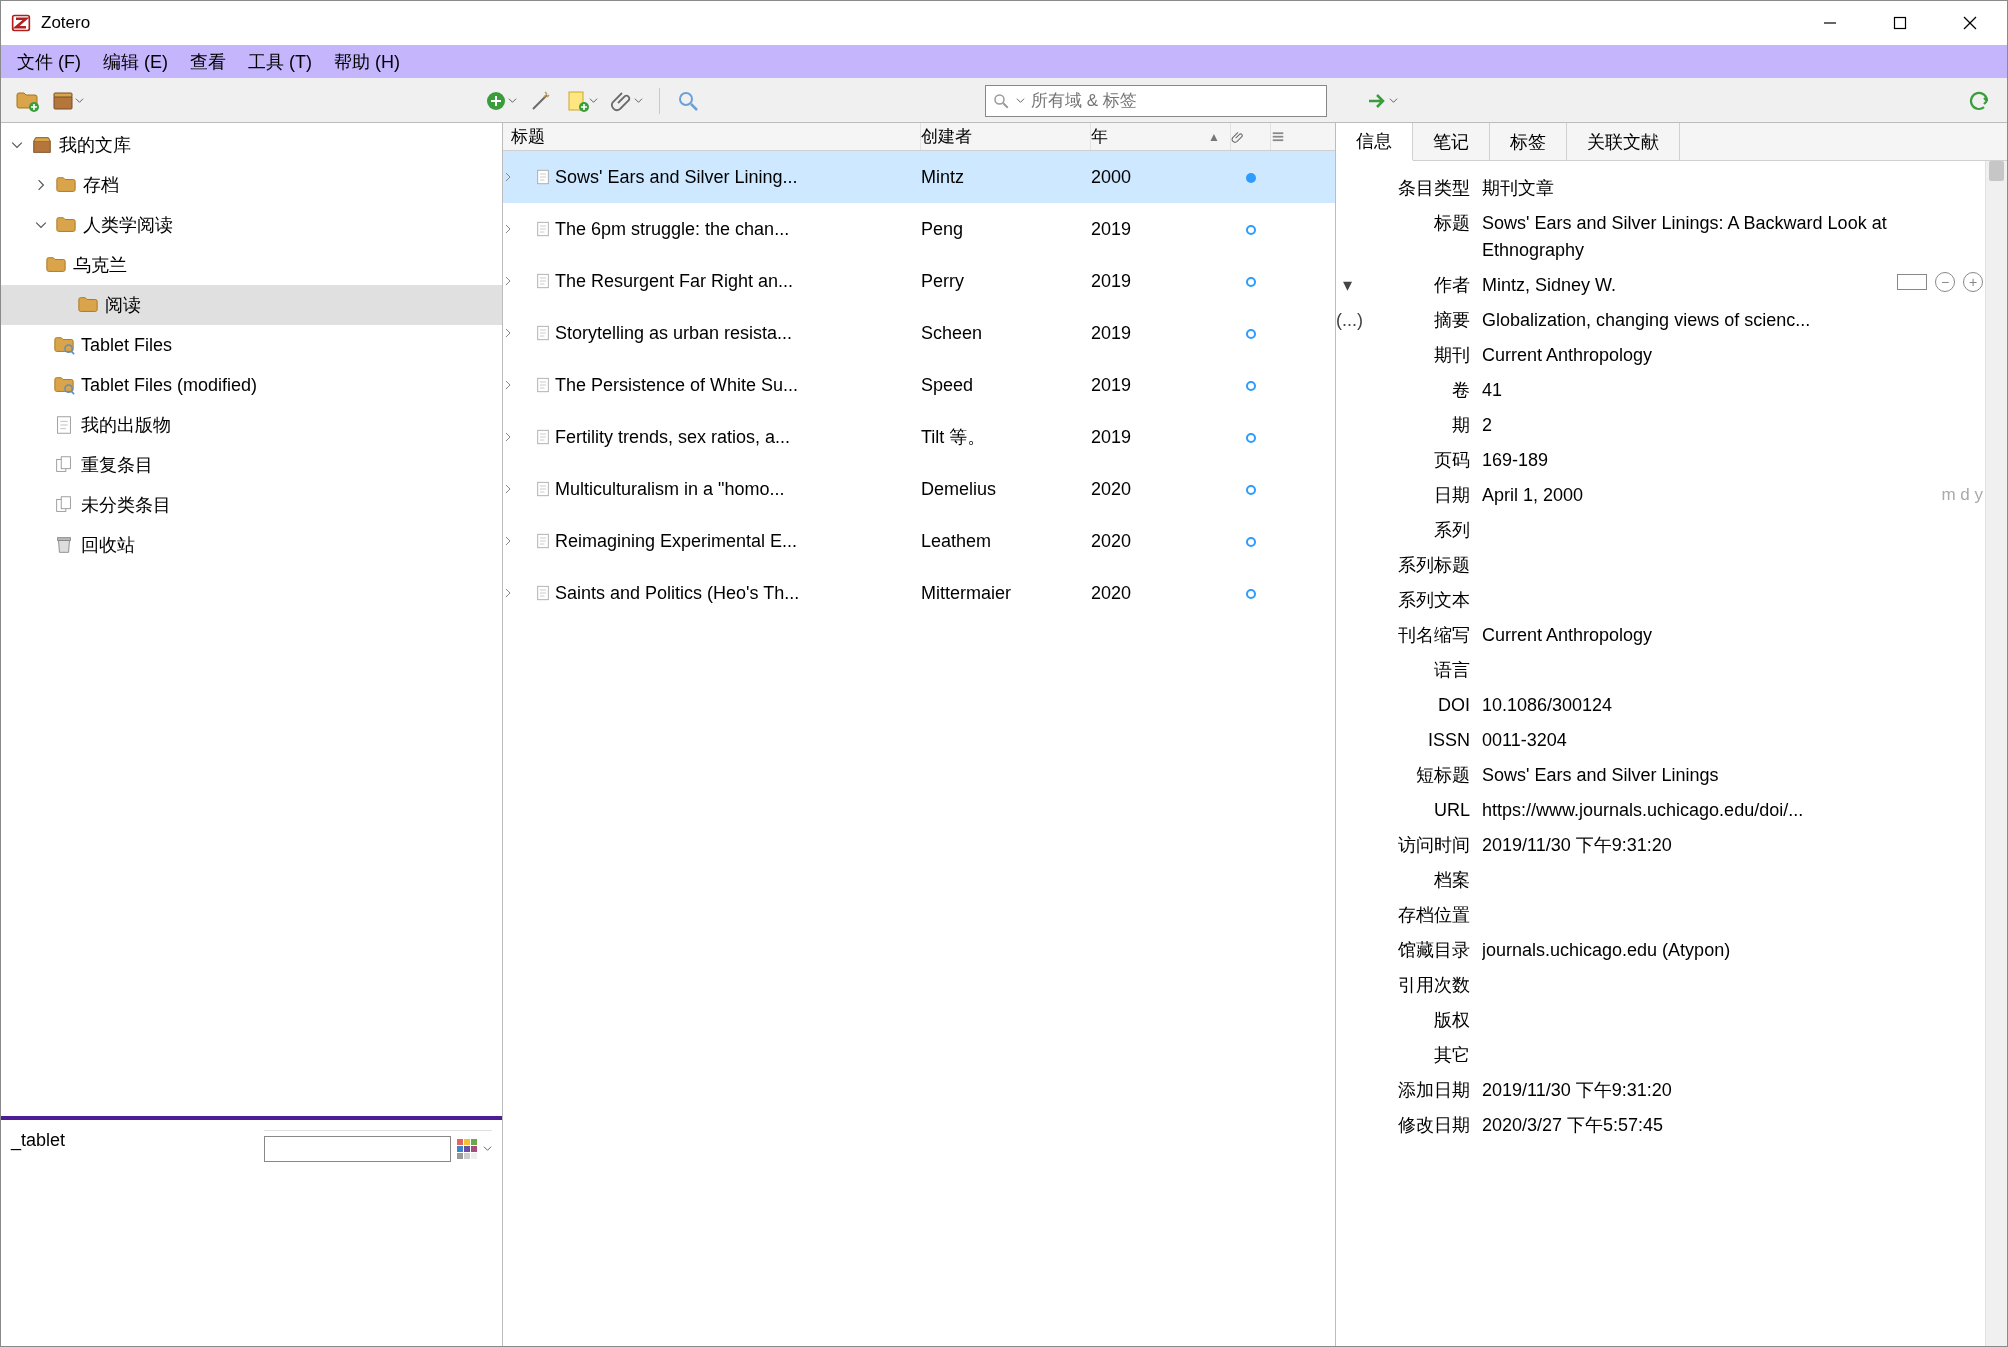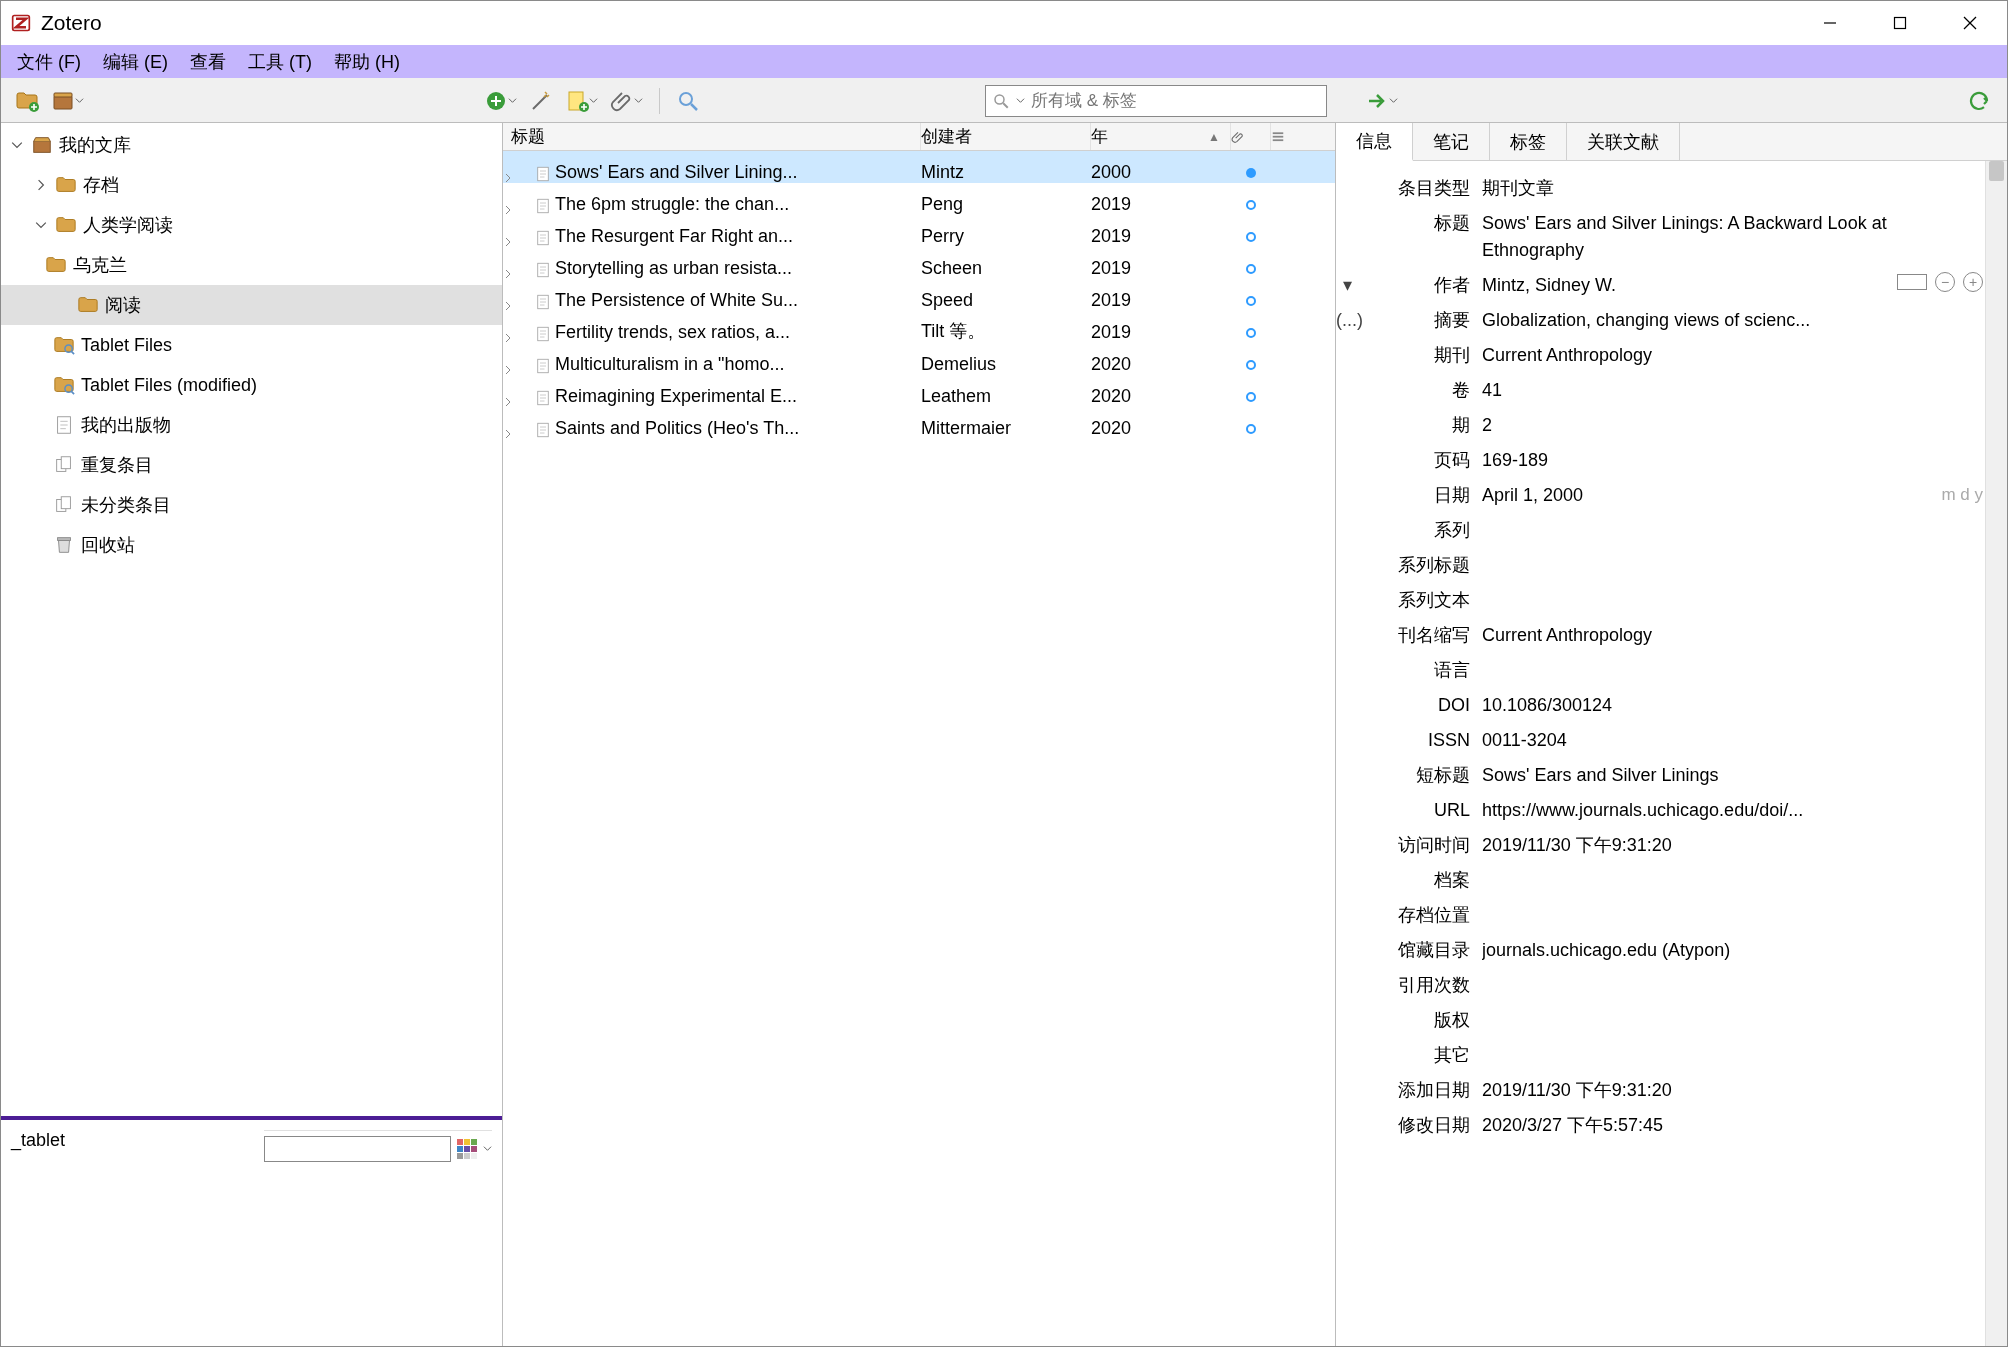--- a/index.html
+++ b/index.html
@@ -2,21 +2,21 @@
 <html><head>
 <meta charset="utf-8">
 <style>
 * { box-sizing: border-box; margin: 0; padding: 0; }
 body { font-family: "Segoe UI", "Microsoft YaHei", sans-serif; font-size: 16px; color: #000; background: #fff; overflow: hidden; }
 .window { width: 2008px; height: 1347px; border: 1px solid #8a8a8a; display: flex; flex-direction: column; background: #fff; }
 
 
 .titlebar { height: 44px; display: flex; align-items: center; padding: 0 2px; background: #fff; }
 .titlebar .app-icon { width: 20px; height: 20px; margin: 0 10px 0 8px; }
-.titlebar .title { font-size: 21px; }
+.titlebar .title { font-size: 17px; }
 .titlebar .spacer { flex: 1; }
 .win-btn { width: 70px; height: 44px; display: flex; align-items: center; justify-content: center; }
 .win-btn svg { width: 14px; height: 14px; stroke: #000; fill: none; stroke-width: 1.2; }
 
 
 .menubar { height: 34px; background: #c4b5fd; border-bottom: 1px solid #f0f0f0; display: flex; align-items: center; padding: 0 8px; gap: 6px; font-size: 18px; }
 .menu-item { padding: 4px 8px; }
 
 
 .toolbar { height: 44px; background: #f0f0f0; border-bottom: 1px solid #bcbcbc; display: flex; align-items: center; padding: 0 12px; gap: 8px; position: relative; }
@@ -54,21 +54,21 @@
 .listhead .col-title { flex: 0 0 418px; padding-left: 8px; }
 .listhead .col-creator { flex: 0 0 170px; }
 .listhead .col-year { flex: 0 0 140px; text-align: left; display: flex; align-items: center; }
 .listhead .col-year .sort-up { margin-left: auto; margin-right: 10px; color: #777; font-size: 12px; }
 .listhead .col-attach { flex: 0 0 40px; text-align: center; }
 .listhead .col-menu  { flex: 0 0 32px; text-align: center; }
 .listhead > div { border-right: 1px solid #e2e2e2; height: 100%; display: flex; align-items: center; }
 .listhead > div:last-child { border-right: none; }
 
 .listbody { flex: 1; overflow: auto; }
-.lrow { height: 32px; display: flex; align-items: flex-end; font-size: 18px; }
+.lrow { height: 52px; display: flex; align-items: center; font-size: 18px; }
 .lrow.sel { background: #cde8ff; }
 .lrow .c-expand { width: 28px; text-align: center; color: #888; }
 .lrow .c-expand svg { width: 10px; height: 10px; }
 .lrow .c-icon { width: 24px; display:flex; align-items:center; justify-content:center; }
 .lrow .c-title { flex: 0 0 366px; white-space: nowrap; overflow: hidden; text-overflow: ellipsis; padding-right: 6px; }
 .lrow .c-creator { flex: 0 0 170px; white-space: nowrap; overflow: hidden; text-overflow: ellipsis; }
 .lrow .c-year { flex: 0 0 140px; }
 .lrow .c-attach { flex: 0 0 40px; text-align: center; }
 .attach-dot { width: 10px; height: 10px; border-radius: 50%; display: inline-block; }
 .attach-dot.full { background: #2e9bff; }

